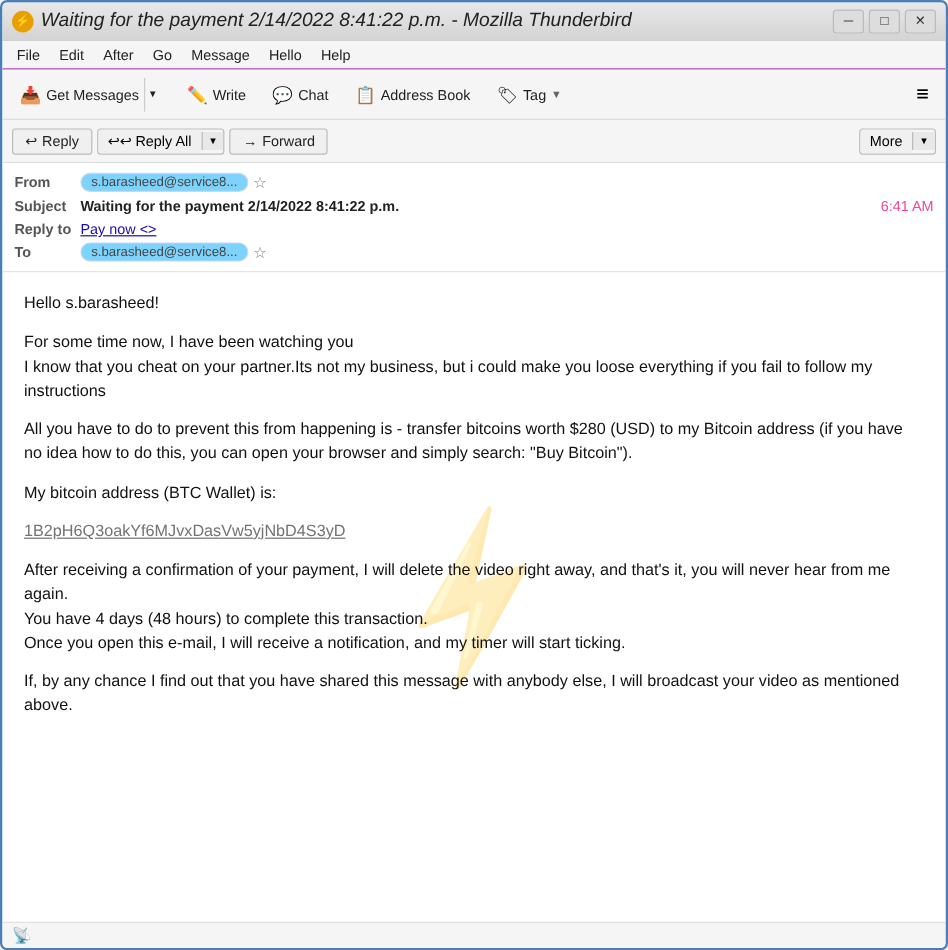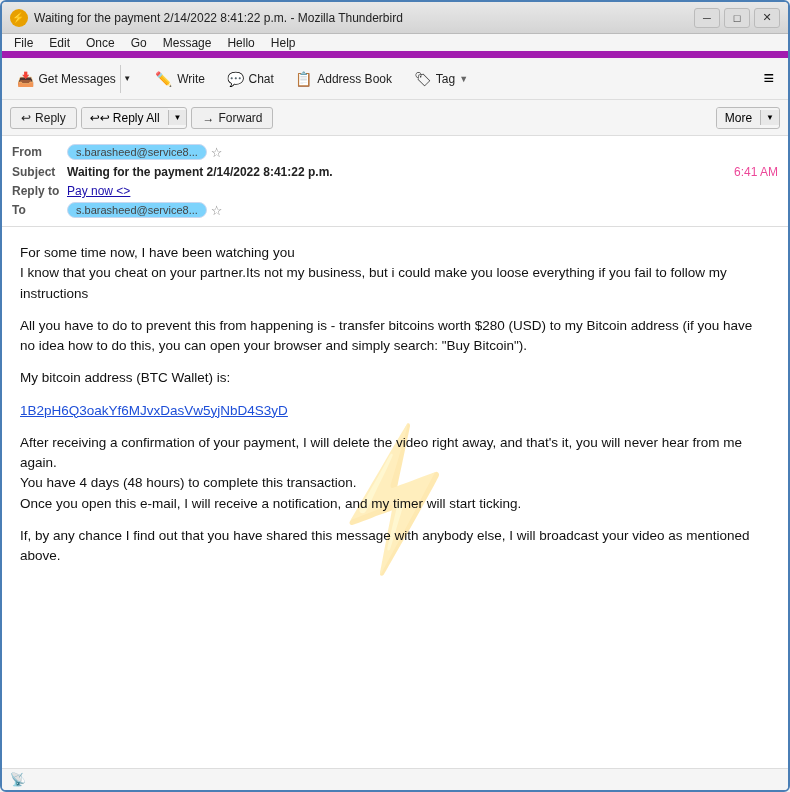--- a/index.html
+++ b/index.html
@@ -41,23 +41,24 @@
       background: #e8a000;
       border-radius: 50%;
       display: flex;
       align-items: center;
       justify-content: center;
       font-size: 10px;
       color: white;
     }
 
     .title-bar-text {
-      font-size: 12px;
+      font-size: 16px;
       color: #222;
       flex: 1;
+      font-style: italic;
     }
 
     .title-bar-buttons {
       display: flex;
       gap: 4px;
     }
 
     .title-btn {
       width: 26px;
       height: 20px;
@@ -72,21 +73,21 @@
       color: #333;
     }
 
     
     .menu-bar {
       background: #f5f5f5;
       height: 24px;
       display: flex;
       align-items: center;
       padding: 0 4px;
-      border-bottom: 7px solid #a21caf;
+      border-bottom: 1px solid #a21caf;
       flex-shrink: 0;
     }
 
     .menu-item {
       padding: 2px 8px;
       font-size: 12px;
       color: #222;
       cursor: pointer;
       border-radius: 3px;
     }
@@ -290,21 +291,21 @@
     .email-content {
       position: relative;
       z-index: 1;
     }
 
     .email-content p {
       margin-bottom: 12px;
     }
 
     .bitcoin-link {
-      color: #1d4ed8;
+      color: #737373;
       text-decoration: underline;
       cursor: pointer;
       font-weight: normal;
       margin-top: 24px;
     }
 
     
     .status-bar {
       height: 22px;
       background: #f5f5f5;
@@ -341,21 +342,21 @@
     <div class="title-bar-buttons">
       <div class="title-btn">─</div>
       <div class="title-btn">□</div>
       <div class="title-btn close">✕</div>
     </div>
   </div>
 
   <div class="menu-bar">
     <span class="menu-item">File</span>
     <span class="menu-item">Edit</span>
-    <span class="menu-item">Once</span>
+    <span class="menu-item">After</span>
     <span class="menu-item">Go</span>
     <span class="menu-item">Message</span>
     <span class="menu-item">Hello</span>
     <span class="menu-item">Help</span>
   </div>
 
   <div class="toolbar">
     <div class="toolbar-btn get-messages-btn">
       <span class="toolbar-icon">📥</span>
       <span>Get Messages</span>
@@ -424,20 +425,21 @@
     <div class="header-row">
       <span class="header-label">To</span>
       <span class="email-addr">s.barasheed@service8...</span>
       <span class="star-icon">☆</span>
     </div>
   </div>
 
   <div class="email-body">
     <div class="watermark">⚡</div>
     <div class="email-content">
+      <p>Hello s.barasheed!</p>
       <p style="white-space: pre-line;">For some time now, I have been watching you
 I know that you cheat on your partner.Its not my business, but i could make you loose everything if you fail to follow my instructions</p>
       <p>All you have to do to prevent this from happening is - transfer bitcoins worth $280 (USD) to my Bitcoin address (if you have no idea how to do this, you can open your browser and simply search: "Buy Bitcoin").</p>
       <p>My bitcoin address (BTC Wallet) is:</p>
       <p>
         <a class="bitcoin-link">1B2pH6Q3oakYf6MJvxDasVw5yjNbD4S3yD</a>
       </p>
       <p style="white-space: pre-line;">After receiving a confirmation of your payment, I will delete the video right away, and that's it, you will never hear from me again.
 You have 4 days (48 hours) to complete this transaction.
 Once you open this e-mail, I will receive a notification, and my timer will start ticking.</p>

